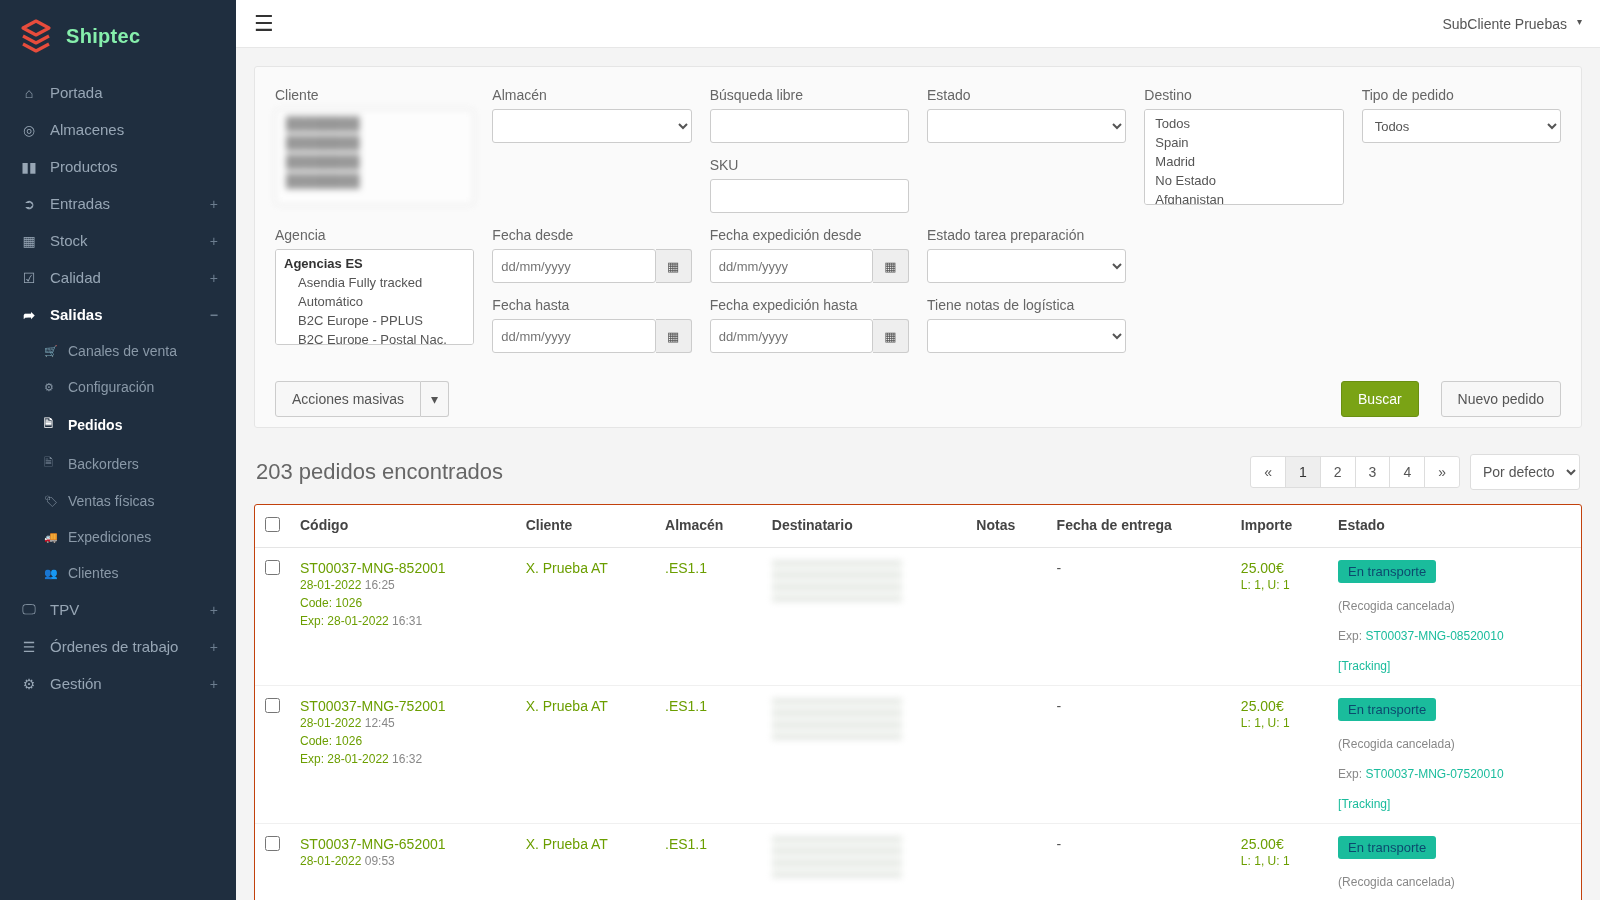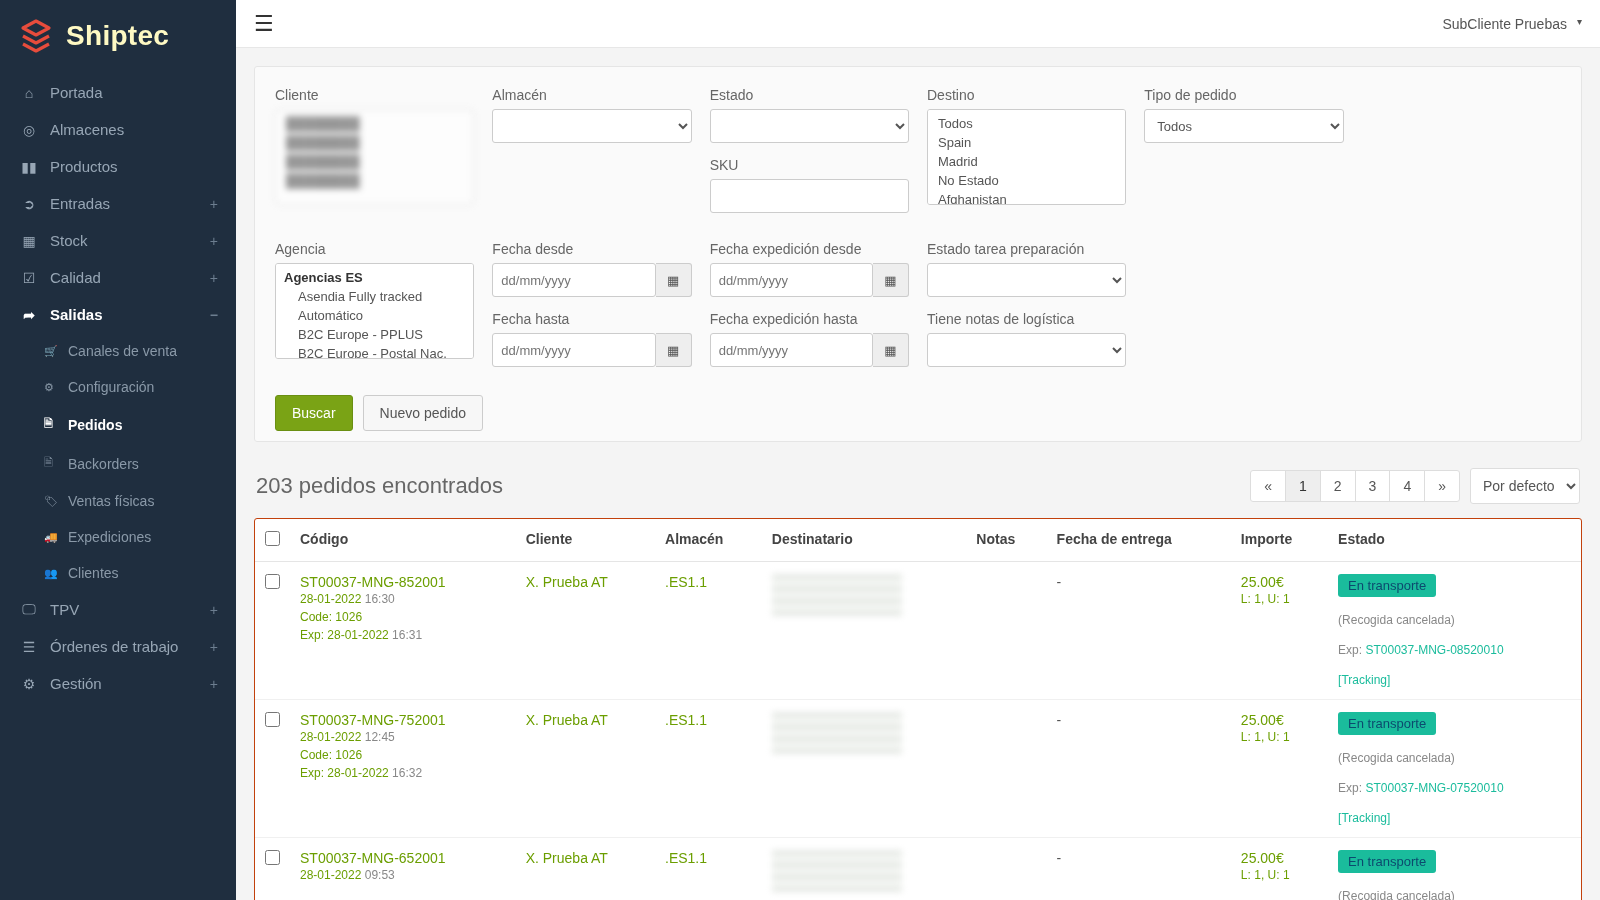--- a/index.html
+++ b/index.html
@@ -2,21 +2,21 @@
 <html><head>
 <meta charset="utf-8">
 <style>
 * { margin: 0; padding: 0; box-sizing: border-box; }
 body { font-family: -apple-system, "Helvetica Neue", Arial, sans-serif; font-size: 13px; color: #555; background: #f4f4f4; }
 .app { display: flex; width: 1600px; height: 900px; overflow: hidden; }
 .sidebar { width: 236px; background: #1f2e3f; color: #b0bcc8; flex-shrink: 0; }
 .logo-area { height: 48px; display: flex; align-items: center; padding: 0 18px; gap: 12px; margin-top: 12px; margin-bottom: 14px; }
 .logo-mark { width: 36px; height: 36px; position: relative; }
 .logo-mark svg { width: 36px; height: 36px; }
-.logo-text { font-size: 28px; font-weight: 600; color: #fef9c3; letter-spacing: 0.3px; }
+.logo-text { font-size: 20px; font-weight: 600; color: #86efac; letter-spacing: 0.3px; }
 .nav { list-style: none; }
 .nav li { display: flex; align-items: center; padding: 10px 20px; cursor: pointer; font-size: 15px; color: #97a6b5; position: relative; }
 .nav li .icon { width: 18px; margin-right: 12px; display: inline-flex; align-items: center; justify-content: center; font-size: 14px; }
 .nav li .plus { position: absolute; right: 18px; color: #6d7e90; font-size: 14px; }
 .nav li.active { color: #fff; font-weight: 600; }
 .nav li.sub { padding-left: 44px; font-size: 14px; color: #8a99a8; }
 .nav li.sub .sub-icon { width: 14px; margin-right: 10px; font-size: 11px; display: inline-flex; }
 .nav li.sub.active { color: #fff; font-weight: 600; }
 .main { flex: 1; display: flex; flex-direction: column; background: #f4f4f4; }
 .topbar { height: 48px; background: #fff; border-bottom: 1px solid #e7e7e7; display: flex; align-items: center; padding: 0 18px; justify-content: space-between; }
@@ -36,21 +36,21 @@
 .input-group { display: flex; }
 .input-group input { flex: 1; border-top-right-radius: 0; border-bottom-right-radius: 0; }
 .input-group .addon { width: 36px; height: 34px; background: #eee; border: 1px solid #ccc; border-left: none; display: flex; align-items: center; justify-content: center; border-radius: 0 3px 3px 0; color: #555; }
 .actions-row { display: flex; justify-content: space-between; align-items: center; margin-top: 16px; padding-top: 12px;}
 .actions-left { display: flex; }
 .btn { height: 36px; padding: 0 16px; border: 1px solid #ccc; background: #f7f7f7; color: #555; border-radius: 3px; font-size: 14px; cursor: pointer; display: inline-flex; align-items: center; }
 .btn-group { display: flex; }
 .btn-group .btn:first-child { border-radius: 3px 0 0 3px; }
 .btn-group .btn.caret-only { border-left: none; border-radius: 0 3px 3px 0; padding: 0 10px; }
 .btn-primary { background: #7aa315; border-color: #6a8f12; color: #fff; font-weight: 500; }
-.actions-right { display: flex; gap: 10px; }
+.actions-right { display: flex; gap: 22px; }
 .results-header { display: flex; justify-content: space-between; align-items: center; margin: 26px 2px 14px 2px; }
 .results-count { font-size: 22px; color: #666; font-weight: 400; }
 .pager-group { display: flex; gap: 10px; align-items: center; }
 .pagination { display: flex; list-style: none; border-radius: 3px; }
 .pagination li { border: 1px solid #ddd; background: #fff; padding: 7px 13px; font-size: 14px; color: #555; cursor: pointer; margin-left: -1px; }
 .pagination li:first-child { border-radius: 3px 0 0 3px; margin-left: 0; }
 .pagination li:last-child { border-radius: 0 3px 3px 0; }
 .pagination li.active { background: #eee; color: #333; }
 .sort-select { height: 36px; border: 1px solid #ddd; background: #fff; border-radius: 3px; padding: 0 8px; font-size: 14px; color: #555; min-width: 110px; }
 .table-panel { background: #fff; border: 1px solid #c2410c; border-radius: 3px; }
@@ -185,20 +185,24 @@
                 <div class="opt">████████</div>
                 <div class="opt">████████</div>
                 <div class="opt">████████</div>
             </div>
           </div>
           <div class="field">
             <label>Almacén</label>
             <select></select>
           </div>
           <div class="field">
+            <label>Búsqueda libre</label>
+            <input type="text" style="">
+          </div>
+          <div class="field">
             <label>Estado</label>
             <select></select>
           </div>
           <div class="field" style="grid-row:span 2">
             <label>Destino</label>
             <div class="listbox">
               <div class="opt">Todos</div>
               <div class="opt">Spain</div>
               <div class="opt">Madrid</div>
               <div class="opt">No Estado</div>
@@ -265,20 +269,26 @@
           </div>
           <div class="field">
             <label>Tiene notas de logística</label>
             <select></select>
           </div>
           <div class="field"></div>
             <div class="field"></div>
         </div>
 
         <div class="actions-row">
+          <div class="actions-left">
+            <div class="btn-group">
+              <button class="btn">Acciones masivas</button>
+              <button class="btn caret-only">▾</button>
+            </div>
+          </div>
           <div class="actions-right">
             <button class="btn btn-primary">Buscar</button>
             <button class="btn">Nuevo pedido</button>
           </div>
         </div>
       </div>
 
       <div class="results-header">
         <div class="results-count">203 pedidos encontrados</div>
         <div class="pager-group">
@@ -307,21 +317,21 @@
               <th>Fecha de entrega</th>
               <th>Importe</th>
               <th>Estado</th>
             </tr>
           </thead>
           <tbody id="tbody">
               <tr>
     <td class="col-chk"><input type="checkbox" style=""></td>
     <td>
       <div class="link">ST00037-MNG-852001</div>
-      <div class="meta">28-01-2022 <span class="time">16:30</span></div>
+      <div class="meta">28-01-2022 <span class="time">16:25</span></div>
       <div class="meta">Code: 1026</div>
       <div class="meta">Exp: 28-01-2022 <span class="time">16:31</span></div>
     </td>
     <td class="link">X. Prueba AT</td>
     <td class="link">.ES1.1</td>
     <td>
                   <div class="blur-block"></div>
                 </td>
     <td></td>
     <td>-</td>

